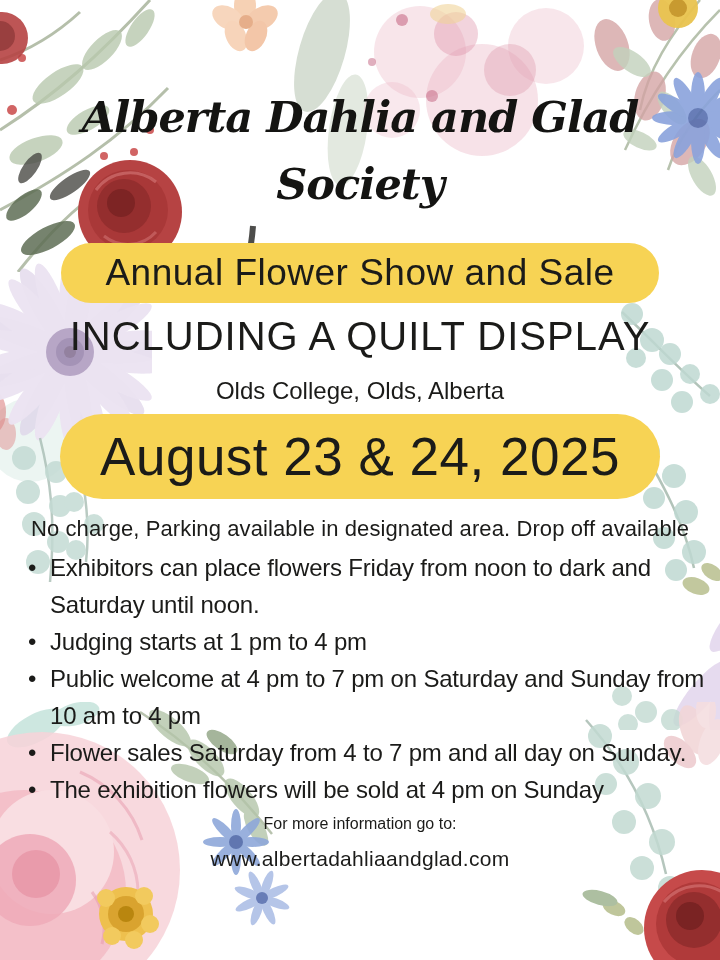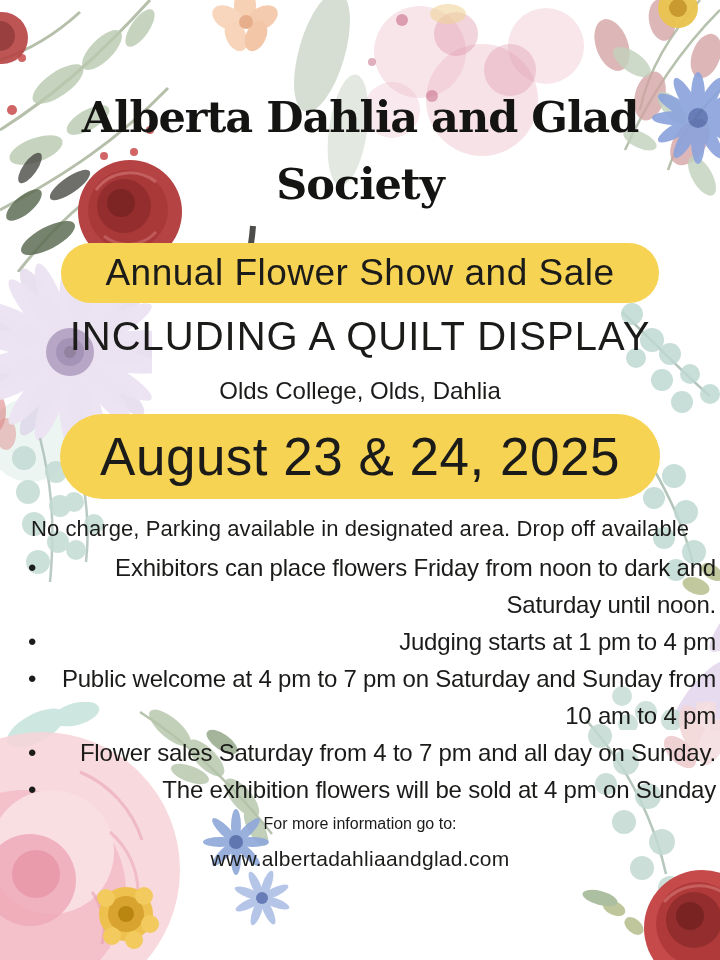--- a/index.html
+++ b/index.html
@@ -13,36 +13,36 @@
   }
   .decor { position:absolute; pointer-events:none; z-index:0; }
   .decor.top { top:0; left:0; }
   .decor.left-mid { top:262px; left:-32px; }
   .decor.right-mid { top:300px; left:592px; }
   .decor.bottom { top:702px; left:0; }
   .content { position:relative; z-index:1; text-align:center; }
   .script-title {
     margin-top:84px;
     font-family:"DejaVu Serif", serif;
-    font-weight:700;
+    font-style:italic; font-weight:700;
     font-size:43px; line-height:1.55; letter-spacing:-1px;
     color:#141412;
   }
   .pill {
     display:inline-block;
     background:var(--hl, #f7d354);
     border-radius:30px;
   }
   .title-pill { margin-top:26px; padding:9px 44px; font-size:37px; font-weight:500; letter-spacing:.5px; }
   .subtitle { margin-top:8px; font-size:40px; font-weight:400; letter-spacing:1px; line-height:1.25; }
   .location { margin-top:13px; font-size:24px; line-height:33px; font-weight:400; }
   .date-pill { margin-top:7px; padding:12px 40px; font-size:53px; letter-spacing:.5px; border-radius:44px; }
   .notice { margin-top:17px; font-size:22px; letter-spacing:.1px; white-space:nowrap; }
   .bullets {
-    list-style:none; text-align:right;
+    list-style:none; text-align:left;
     width:688px; margin:7px 0 0 28px;
     font-size:24px; line-height:37px; letter-spacing:-0.2px;
   }
   .bullets li { position:relative; padding-left:22px; }
   .bullets li::before { content:"\2022"; position:absolute; left:0; top:0; }
   .info-label { margin-top:7px; font-size:16px; }
   .website { margin-top:14px; font-size:21px; letter-spacing:.3px; }
 </style>
 </head>
 <body>
@@ -381,21 +381,21 @@
 
     <div>
       <div class="pill title-pill">
         <span>Annual Flower Show and Sale</span>
       </div>
     </div>
 
     <h2 class="subtitle">INCLUDING A QUILT DISPLAY</h2>
 
     <div class="location">
-      <div>Olds College, Olds, Dahlia</div>
+      <div>Olds College, Olds, Alberta</div>
     </div>
 
     <div>
       <div class="pill date-pill">
         <span>August 23 &amp; 24, 2025</span>
       </div>
     </div>
 
     <div class="notice">No charge, Parking available in designated area. Drop off available</div>
 

